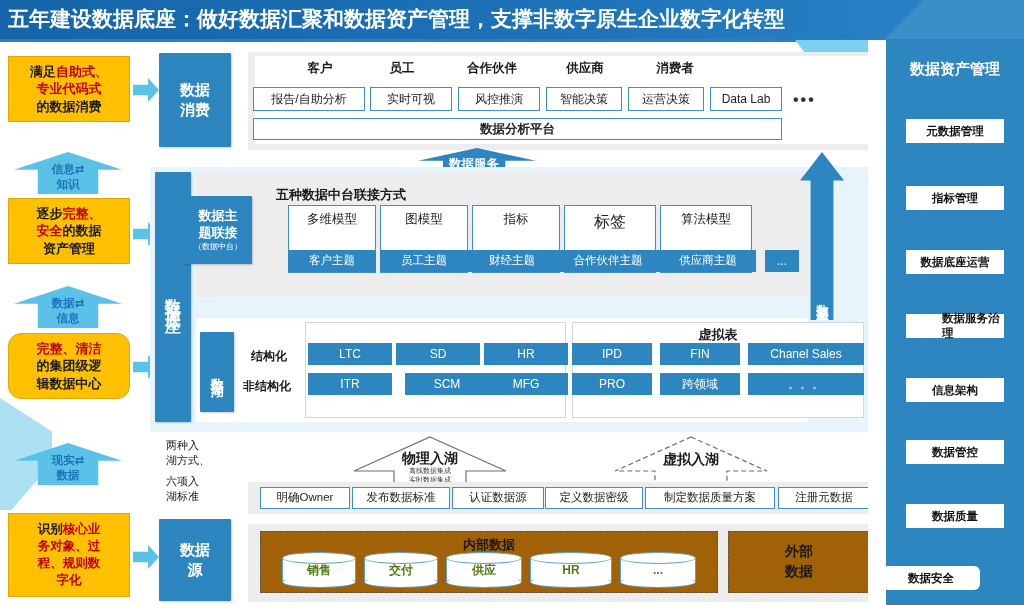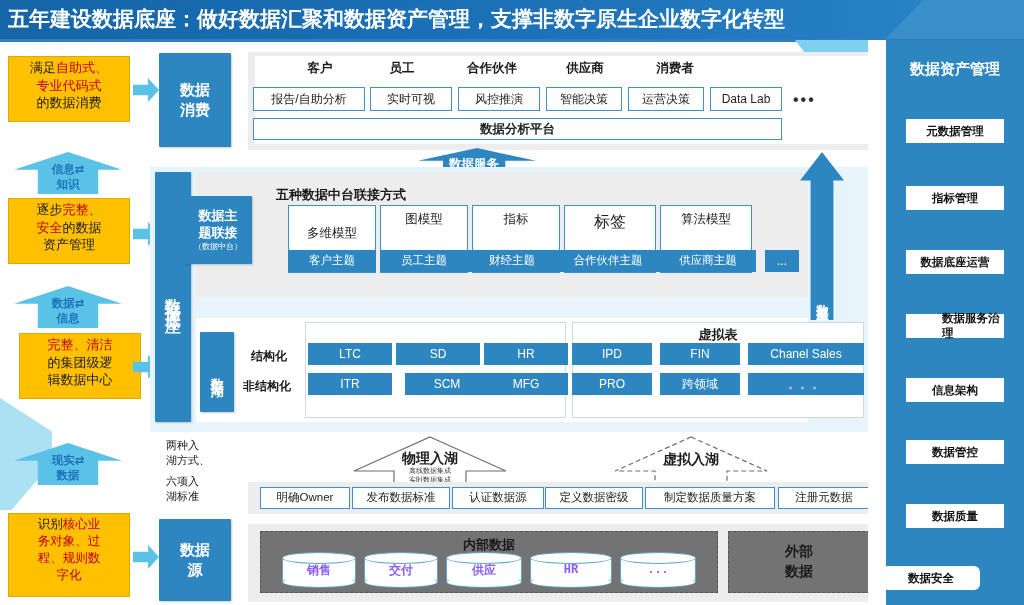--- a/index.html
+++ b/index.html
@@ -34,22 +34,22 @@
   }
   .hdr-lt {
     position:absolute; left:795px; top:40px; width:229px; height:12px;
     background:#7ed0ef;
     clip-path: polygon(0 0, 100% 0, 100% 100%, 4% 100%);
   }
 
   
   .yel {
     position:absolute; background:#FFC000; border:1px solid #e0a800;
-    display:flex; flex-direction:column; align-items:center; 
-    text-align:center; line-height:1.35; font-size:13px; font-weight:normal;
+    display:flex; flex-direction:column; align-items:center; justify-content:center;
+    text-align:center; line-height:1.35; font-size:13px; font-weight:bold;
     color:#1a1a1a; padding:2px 12px;
   }
   .yel .hl { color:#C00000; }
   .uparrow {
     position:absolute; color:#1d72b8; font-size:11.5px; font-weight:bold;
     display:flex; flex-direction:column; align-items:center; justify-content:flex-end;
     text-align:center; line-height:1.25; padding-bottom:3px;
     background:#5BC2E7;
     clip-path: polygon(50% 0%, 100% 42%, 78% 42%, 78% 100%, 22% 100%, 22% 42%, 0% 42%);
   }
@@ -89,21 +89,21 @@
   }
   .bbox {
     position:absolute; background:#2E86C1; color:#fff;
     display:flex; align-items:center; justify-content:center; text-align:center;
     font-size:12px; line-height:1.2;
   }
   .lbl { position:absolute; font-size:13px; color:#1a1a1a; font-weight:bold; text-align:center; }
   .lbl-sm { position:absolute; font-size:11px; color:#1a1a1a; text-align:center; line-height:1.35; }
 
   .grpbox { position:absolute; background:#ffffff; border:1px solid #cfd8de; }
-  .dashbox { position:absolute; border:1px dashed #555; background:#737373; }
+  .dashbox { position:absolute; border:1px dashed #555; background:#a16207; }
 
   .vservice {
     position:absolute; background:#2E86C1;
     clip-path: polygon(50% 0%, 100% 17%, 76% 17%, 76% 100%, 24% 100%, 24% 17%, 0% 17%);
     color:#fff; font-weight:bold; font-size:12.5px;
     display:flex; align-items:flex-end; justify-content:center;
   }
   .vservice .txt {
     writing-mode:vertical-rl; text-orientation:upright;
     padding-bottom:14px; letter-spacing:3px;
@@ -133,21 +133,21 @@
     border-left:1px solid #58a6c9; border-right:1px solid #58a6c9; background:#fff;
   }
   .cyl .bot {
     position:absolute; left:0; bottom:0; width:100%; height:12px;
     border:1px solid #58a6c9; border-radius:50%; background:#fff;
     border-top-color:transparent;
   }
   .cyl .ctxt {
     position:absolute; left:0; top:0; width:100%; height:100%;
     display:flex; align-items:center; justify-content:center;
-    font-size:12px; font-weight:bold; color:#8b5cf6; z-index:3;font-family:Liberation Mono, monospace;
+    font-size:12px; font-weight:bold; color:#4d7c0f; z-index:3;
   }
 
   
   .rside {
     position:absolute; left:886px; top:40px; width:138px; height:565px;
     background:#2E86C1;
   }
   .rside-title {
     position:absolute; left:0; top:20px; width:138px;
     text-align:center; color:#ffffff; font-weight:bold; font-size:15px;
@@ -193,21 +193,21 @@
       <div><span>逐步</span><span class="hl">完整、</span></div>
       <div><span class="hl">安全</span><span>的数据</span></div>
       <div><span>资产管理</span></div>
     </div>
 
   <div class="uparrow" style="left:14px; top:286px; width:108px; height:42px;" id="arr1">
       <span>数据⇄</span>
       <span>信息</span>
     </div>
 
-  <div class="yel" style="left:19px; top:333px; width:122px; height:66px;" id="yel2">
+  <div class="yel" style="left:8px; top:333px; width:122px; height:66px;border-radius:13px;" id="yel2">
       <div><span class="hl">完整、清洁</span></div>
       <div><span>的集团级逻</span></div>
       <div><span>辑数据中心</span></div>
     </div>
 
   <div class="uparrow" style="left:14px; top:443px; width:108px; height:42px;" id="arr2">
       <span>现实⇄</span>
       <span>数据</span>
     </div>
 
@@ -260,21 +260,21 @@
 
   <div class="bluebox" style="left:184px; top:196px; width:68px; height:68px; font-size:13px; flex-direction:column; line-height:1.3;">
     <span>数据主</span>
     <span>题联接</span>
     <span style="font-size:8px; font-weight:normal;">（数据中台）</span>
   </div>
 
   <div class="lbl" style="left:276px; top:186px; width:230px; text-align:left; font-size:13px;">五种数据中台联接方式</div>
 
   <div id="themecols">
-      <div class="wbox" style="left: 288px; top: 205px; width: 88px; height: 68px; align-items: flex-start; padding-top: 20px; font-size: 12.5px;">多维模型</div>
+      <div class="wbox" style="left: 288px; top: 205px; width: 88px; height: 68px; align-items: flex-start; padding-top: 6px; font-size: 12.5px;">多维模型</div>
       <div class="bbox" style="left: 288px; top: 250px; width: 88px; height: 22px; font-size: 11.5px;">客户主题</div>
       <div class="wbox" style="left: 380px; top: 205px; width: 88px; height: 68px; align-items: flex-start; padding-top: 6px; font-size: 12.5px;">图模型</div>
       <div class="bbox" style="left: 380px; top: 250px; width: 88px; height: 22px; font-size: 11.5px;">员工主题</div>
       <div class="wbox" style="left: 472px; top: 205px; width: 88px; height: 68px; align-items: flex-start; padding-top: 6px; font-size: 12.5px;">指标</div>
       <div class="bbox" style="left: 468px; top: 250px; width: 88px; height: 22px; font-size: 11.5px;">财经主题</div>
       <div class="wbox" style="left: 564px; top: 205px; width: 92px; height: 68px; align-items: flex-start; padding-top: 6px; font-size: 16px;">标签</div>
       <div class="bbox" style="left: 556px; top: 250px; width: 104px; height: 22px; font-size: 11.5px;">合作伙伴主题</div>
       <div class="wbox" style="left: 660px; top: 205px; width: 92px; height: 68px; align-items: flex-start; padding-top: 6px; font-size: 12.5px;">算法模型</div>
       <div class="bbox" style="left: 660px; top: 250px; width: 96px; height: 22px; font-size: 11.5px;">供应商主题</div>
     </div>

